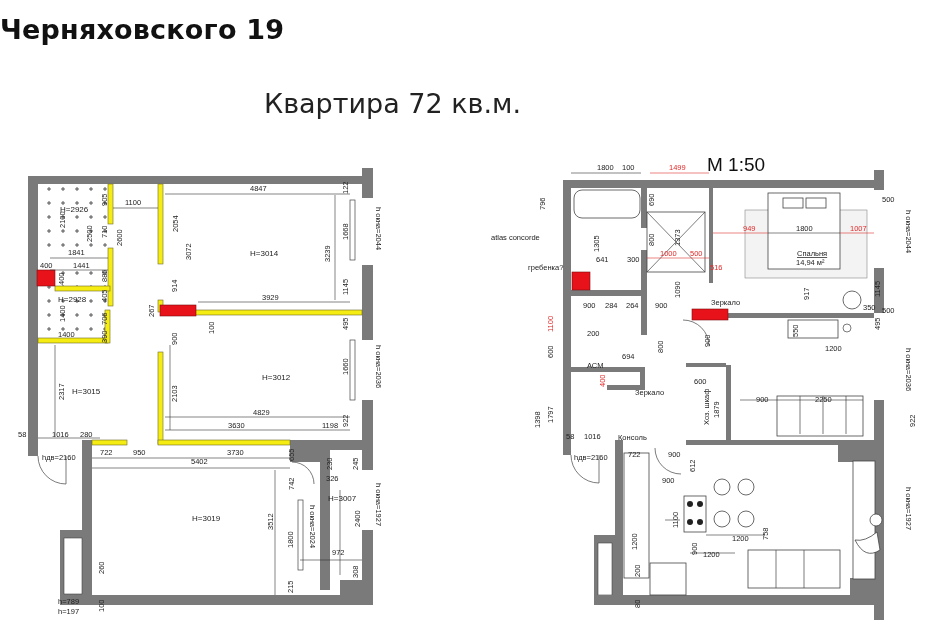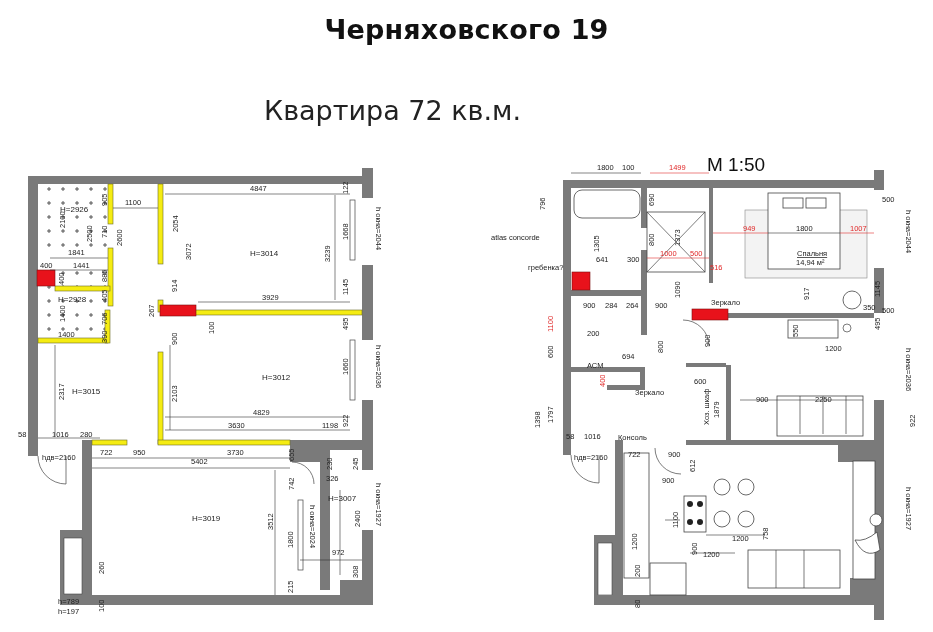--- a/index.html
+++ b/index.html
@@ -1,18 +1,18 @@
 <!DOCTYPE html>
 <html><head>
 <meta charset="utf-8">
 <style>
   html, body { margin:0; padding:0; background:#ffffff; }
   body { width:933px; height:632px; position:relative; overflow:hidden; font-family:"Liberation Sans", sans-serif; }
-  .title { position:absolute; top:14px; left:0; width:933px; text-align:center; font-family:"DejaVu Sans", sans-serif; font-weight:bold; font-size:27px; color:#111; letter-spacing:0.2px; }
-  .subtitle { position:absolute; top:95px; left:0; width:785px; text-align:center; font-family:"DejaVu Sans", sans-serif; font-weight:normal; font-size:27px; color:#222; }
+  .title { position:absolute; top:14px; left:0; width:933px; text-align:left; font-family:"DejaVu Sans", sans-serif; font-weight:bold; font-size:27px; color:#111; letter-spacing:0.2px; }
+  .subtitle { position:absolute; top:88px; left:0; width:785px; text-align:center; font-family:"DejaVu Sans", sans-serif; font-weight:normal; font-size:27px; color:#222; }
   svg { position:absolute; top:0; left:0; }
   .wall { fill:#7a7a7a; }
   .ywall { fill:#f5ec12; stroke:#6b6b2a; stroke-width:0.6; }
   .rwall { fill:#e8121b; stroke:#7a1010; stroke-width:0.6; }
   .dim { stroke:#333; stroke-width:0.6; fill:none; }
   .rdim { stroke:#e03030; stroke-width:0.6; fill:none; }
   .thin { stroke:#444; stroke-width:0.7; fill:none; }
   .furn { stroke:#444; stroke-width:0.8; fill:#fff; }
   .dt { font-family:"Liberation Sans", sans-serif; font-size:7.5px; fill:#222; }
   .rt { font-family:"Liberation Sans", sans-serif; font-size:7.5px; fill:#e02828; }

